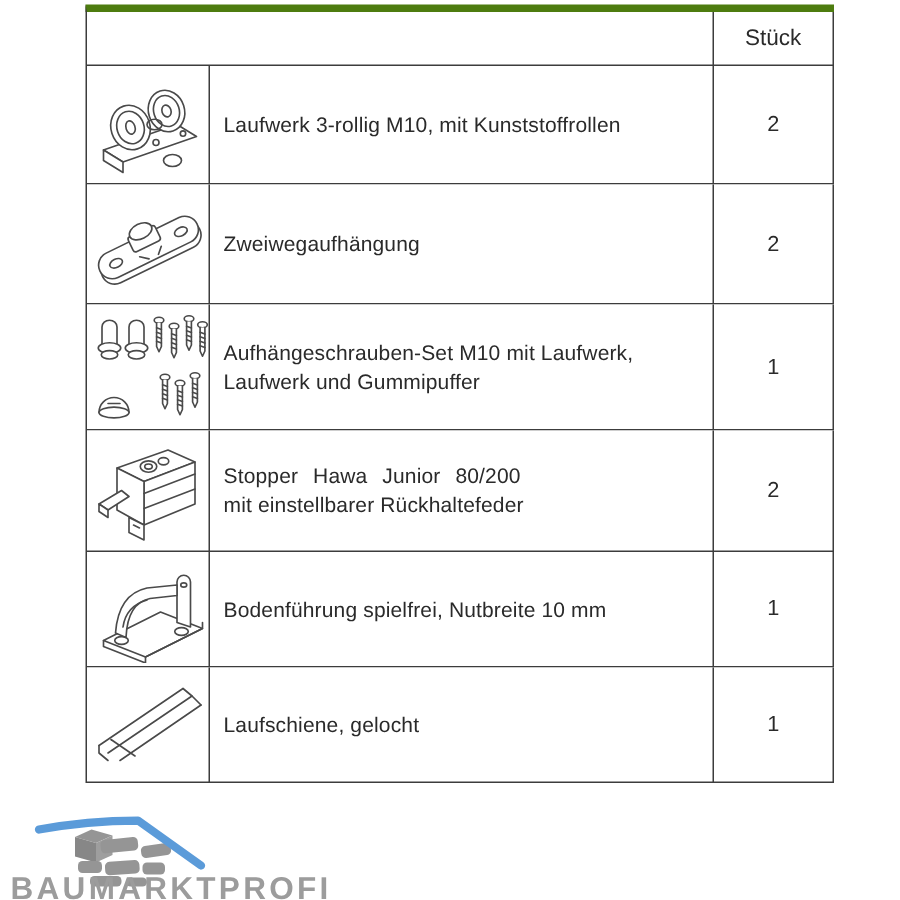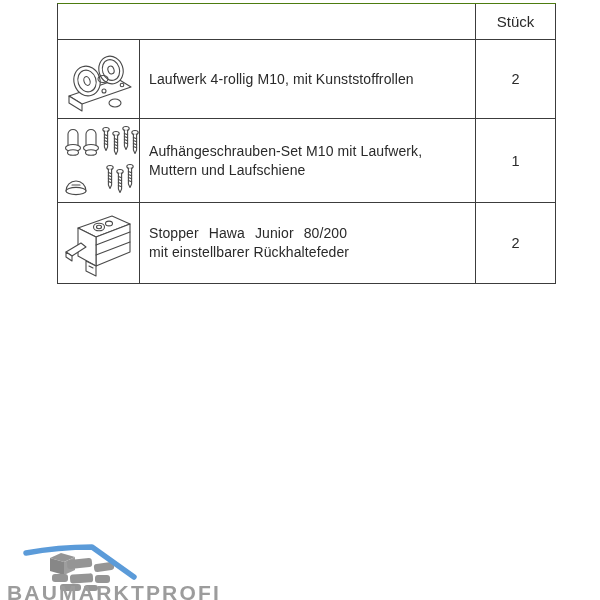--- a/index.html
+++ b/index.html
@@ -13,21 +13,21 @@
     font-family: "Liberation Sans", sans-serif;
     color: #2a2a2a;
   }
   table.parts {
     position: absolute;
     left: 57px;
     top: 3px;
     border-collapse: separate;
     border-spacing: 0;
     border-left: 1px solid #3c3c3c;
-    border-top: 1px solid #4d7c0f;
+    border-top: 5px solid #4d7c0f;
     table-layout: fixed;
   }
   table.parts td {
     border-right: 1px solid #3c3c3c;
     border-bottom: 1px solid #3c3c3c;
     vertical-align: middle;
     background: #fff;
   }
   tr.light-sep td { border-bottom-color: #c6c6c6; }
   td.c-img  { width: 81px;  text-align: center; }
@@ -82,26 +82,46 @@
             <ellipse class="art" cx="27" cy="38" rx="9" ry="11"></ellipse>
             <ellipse class="art" cx="27" cy="38" rx="3" ry="4.5"></ellipse>
           </g>
           <ellipse class="art" cx="43" cy="36" rx="5" ry="3.5"></ellipse>
           <circle class="art" cx="44" cy="48" r="2"></circle>
           <circle class="art" cx="62" cy="42" r="1.8"></circle>
           <ellipse class="art" cx="55" cy="60" rx="6" ry="4"></ellipse>
         </svg>
       </td>
       <td class="c-desc">
-        <span class="line">Laufwerk 4-rollig M10, mit Kunststoffrollen</span>
+        <span class="line">Laufwerk 3-rollig M10, mit Kunststoffrollen</span>
         <span class="line"></span>
       </td>
       <td class="c-qty">2</td>
     </tr>
 
+    <tr class="h-r2">
+      <td class="c-img">
+        <svg width="78" height="72" viewBox="0 0 78 72">
+          <g transform="rotate(-26 39 38)">
+            <rect class="artf" x="3" y="33" width="72" height="18" rx="9"></rect>
+            <rect class="artf" x="3" y="29" width="72" height="18" rx="9"></rect>
+            <ellipse class="art" cx="15" cy="38" rx="4.5" ry="2.8"></ellipse>
+            <ellipse class="art" cx="63" cy="38" rx="4.5" ry="2.8"></ellipse>
+            <rect class="artf" x="29" y="26" width="20" height="11" rx="2"></rect>
+            <ellipse class="artf" cx="39" cy="26" rx="8" ry="5"></ellipse>
+            <path class="art" d="M31,41 l5,4 M47,41 l-4,4"></path>
+          </g>
+        </svg>
+      </td>
+      <td class="c-desc">
+        <span class="line">Zweiwegaufhängung</span>
+        <span class="line"></span>
+      </td>
+      <td class="c-qty">2</td>
+    </tr>
 
     <tr class="h-r3">
       <td class="c-img">
         <svg width="80" height="76" viewBox="0 0 80 76">
           <defs>
             <g id="scr">
               <ellipse class="artf" cx="0" cy="1.5" rx="3.2" ry="2"></ellipse>
               <path class="artf" d="M-1.6,3.3 L-1.6,19 L0,22.5 L1.6,19 L1.6,3.3"></path>
               <path class="art" d="M-1.6,6.5 L1.6,7.7 M-1.6,9.5 L1.6,10.7 M-1.6,12.5 L1.6,13.7 M-1.6,15.5 L1.6,16.7"></path>
             </g>
@@ -119,21 +139,21 @@
           <use href="#scr" x="57" y="9"></use>
           <use href="#scr" x="67" y="4"></use>
           <use href="#scr" x="76" y="8"></use>
           <use href="#scr" x="51" y="43"></use>
           <use href="#scr" x="61" y="47"></use>
           <use href="#scr" x="71" y="42"></use>
         </svg>
       </td>
       <td class="c-desc">
         <span class="line">Aufhängeschrauben-Set M10 mit Laufwerk,</span>
-        <span class="line">Muttern und Laufschiene</span>
+        <span class="line">Laufwerk und Gummipuffer</span>
       </td>
       <td class="c-qty">1</td>
     </tr>
 
     <tr class="h-r4">
       <td class="c-img">
         <svg width="78" height="74" viewBox="0 0 78 74">
           <polygon class="artf" points="18,22 52,10 70,18 36,31"></polygon>
           <polygon class="artf" points="36,31 70,18 70,46 36,60"></polygon>
           <polygon class="artf" points="18,22 36,31 36,60 18,50"></polygon>
@@ -147,22 +167,57 @@
           <path class="art" d="M29,60 l4,2"></path>
         </svg>
       </td>
       <td class="c-desc">
         <span class="line wide">Stopper Hawa Junior 80/200</span>
         <span class="line">mit einstellbarer Rückhaltefeder</span>
       </td>
       <td class="c-qty">2</td>
     </tr>
 
-
-
+    <tr class="h-r5">
+      <td class="c-img">
+        <svg width="78" height="72" viewBox="0 0 78 72">
+          <polygon class="artf" points="9,57 47,38 75,49 37,68"></polygon>
+          <path class="art" d="M9,57 l0,4 28,11 0,-4 M37,68 l38,-19 0,-4"></path>
+          <ellipse class="art" cx="21" cy="57" rx="4.5" ry="2.6"></ellipse>
+          <ellipse class="art" cx="61" cy="51" rx="4.5" ry="2.6"></ellipse>
+          <path class="artf" d="M58,18 a4.5,4.5 0 0 1 9,0 l0,30 -9,-3 z"></path>
+          <ellipse class="art" cx="62.5" cy="20" rx="2" ry="1.4"></ellipse>
+          <path class="artf" d="M17,52 Q19,26 38,22 L58,20 L58,27 L40,29 Q25,32 24,55 Z"></path>
+          <path class="art" d="M22,48 Q24,34 38,30"></path>
+        </svg>
+      </td>
+      <td class="c-desc">
+        <span class="line">Bodenführung spielfrei, Nutbreite 10 mm</span>
+        <span class="line"></span>
+      </td>
+      <td class="c-qty">1</td>
+    </tr>
+
+
+    <tr class="h-r7">
+      <td class="c-img">
+        <svg width="78" height="72" viewBox="0 0 78 72">
+          <path class="art" d="M6,50 L62,12"></path>
+          <path class="art" d="M12,55 L68,17"></path>
+          <path class="art" d="M20,60 L74,23"></path>
+          <path class="art" d="M6,50 l0,5 6,5 M62,12 l6,5 6,6"></path>
+          <path class="art" d="M14,46 L30,57"></path>
+        </svg>
+      </td>
+      <td class="c-desc">
+        <span class="line">Laufschiene, gelocht</span>
+        <span class="line"></span>
+      </td>
+      <td class="c-qty">1</td>
+    </tr>
   </tbody>
     </table>
 
   <svg class="wm-logo" width="210" height="64" viewBox="0 0 210 64">
     <g fill="#8d8d8d" stroke="none">
       <polygon points="50,27 61,22 75,26 64,31"></polygon>
       <polygon points="50,27 64,31 64,44 50,40" fill="#7d7d7d"></polygon>
       <polygon points="64,31 75,26 75,39 64,44" fill="#969696"></polygon>
       <rect x="67" y="28" width="25" height="9" rx="3" transform="rotate(-6 79 32)"></rect>
       <rect x="94" y="32" width="20" height="8" rx="3" transform="rotate(-8 104 36)"></rect>

